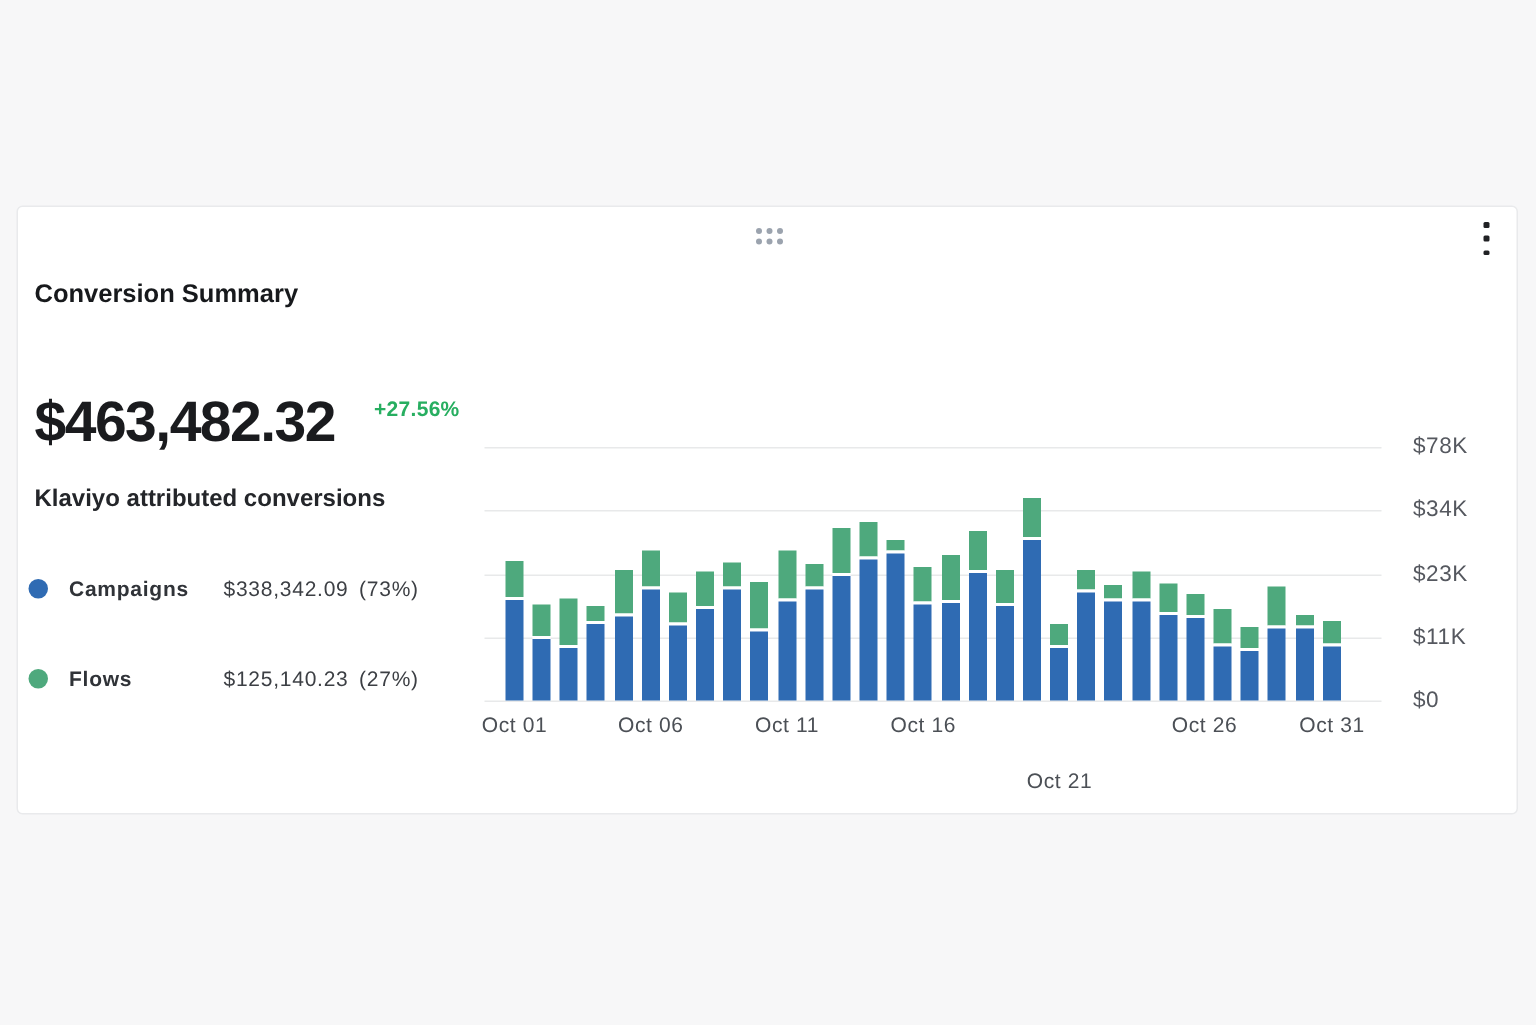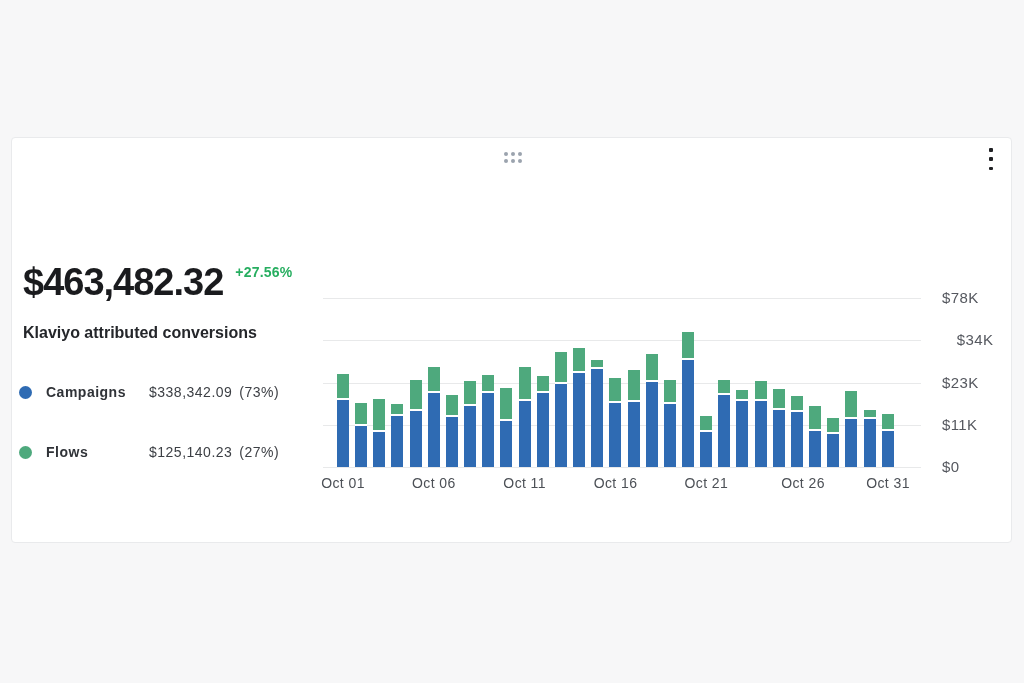--- a/index.html
+++ b/index.html
@@ -26,21 +26,21 @@
     position:absolute; left:971px; top:8px; width:16px; height:26px;
     display:flex; flex-direction:column; align-items:center; justify-content:space-between;
     padding:2px 0; cursor:pointer;
   }
   .kebab i { width:3.5px; height:3.5px; background:#202124; border-radius:1px; }
 
   .title { position:absolute; left:11px; top:48px; font-size:17px; font-weight:700; color:#17191c; }
 
   .amount-row { position:absolute; left:11px; top:125px; display:flex; align-items:flex-start;gap:12px; }
   .amount { font-size:38px; font-weight:700; color:#1a1b1e; letter-spacing:-1px; line-height:1.05; }
-  .delta { font-size:14px; font-weight:600; color:#27ae60; margin-top:1px; letter-spacing:0.2px; }
+  .delta { font-size:14px; font-weight:600; color:#27ae60; margin-left:14px; margin-top:1px; letter-spacing:0.2px; }
 
   .subtitle { position:absolute; left:11px; top:186px; font-size:16px; font-weight:700; color:#24262a; }
 
   .legend-row { position:absolute; left:7px; display:flex; align-items:center; height:20px; }
   .legend-row.r0 { top:244px; }
   .legend-row.r1 { top:304px; }
   .legend-dot { width:13px; height:13px; border-radius:50%; flex:0 0 13px; }
   .legend-label { margin-left:14px; width:103px; font-size:14px; font-weight:600; color:#303338; letter-spacing:0.5px; }
   .legend-value { font-size:14px; font-weight:400; color:#3c3f44; letter-spacing:0.5px; }
   .legend-share { margin-left:7px; }
@@ -70,20 +70,21 @@
       <i></i>
       <i></i>
   </div>
 
   <div class="kebab">
     <i></i>
       <i></i>
       <i></i>
   </div>
 
+  <div class="title">Conversion Summary</div>
 
   <div class="amount-row">
     <span class="amount">$463,482.32</span>
     <span class="delta">+27.56%</span>
   </div>
 
   <div class="subtitle">Klaviyo attributed conversions</div>
 
   <div class="legend-row r0">
     <span class="legend-dot" style="background: rgb(47, 107, 179);"></span>
@@ -258,26 +259,26 @@
           <div class="seg-gap"></div>
           <div class="seg-campaigns" style="height: 48.4467px; background: rgb(47, 107, 179);"></div>
         </div>
         <div class="bar">
           <div class="seg-flows" style="height: 15.0222px; background: rgb(78, 169, 125);"></div>
           <div class="seg-gap"></div>
           <div class="seg-campaigns" style="height: 36.4289px; background: rgb(47, 107, 179);"></div>
         </div>
       </div>
   <div class="y-label" style="top: -8px;">$78K</div>
-      <div class="y-label" style="top: 34.25px; text-align: center;">$34K</div>
+      <div class="y-label" style="top: 34.25px;">$34K</div>
       <div class="y-label" style="top: 76.5px;">$23K</div>
       <div class="y-label" style="top: 118.75px;">$11K</div>
       <div class="y-label" style="top: 161px;">$0</div>
       <div class="x-label" style="left: 20px; text-align: center;">Oct 01</div>
       <div class="x-label" style="left: 110.833px;">Oct 06</div>
       <div class="x-label" style="left: 201.667px;">Oct 11</div>
       <div class="x-label" style="left: 292.5px;">Oct 16</div>
-      <div class="x-label" style="left: 383.333px;">Oct 21</div>
+      <div class="x-label" style="left: 383.333px; margin-top: 37px;">Oct 21</div>
       <div class="x-label" style="left: 480px;">Oct 26</div>
       <div class="x-label" style="left: 565px;">Oct 31</div>
     </div>
 
 </div>
 
 </body></html>

